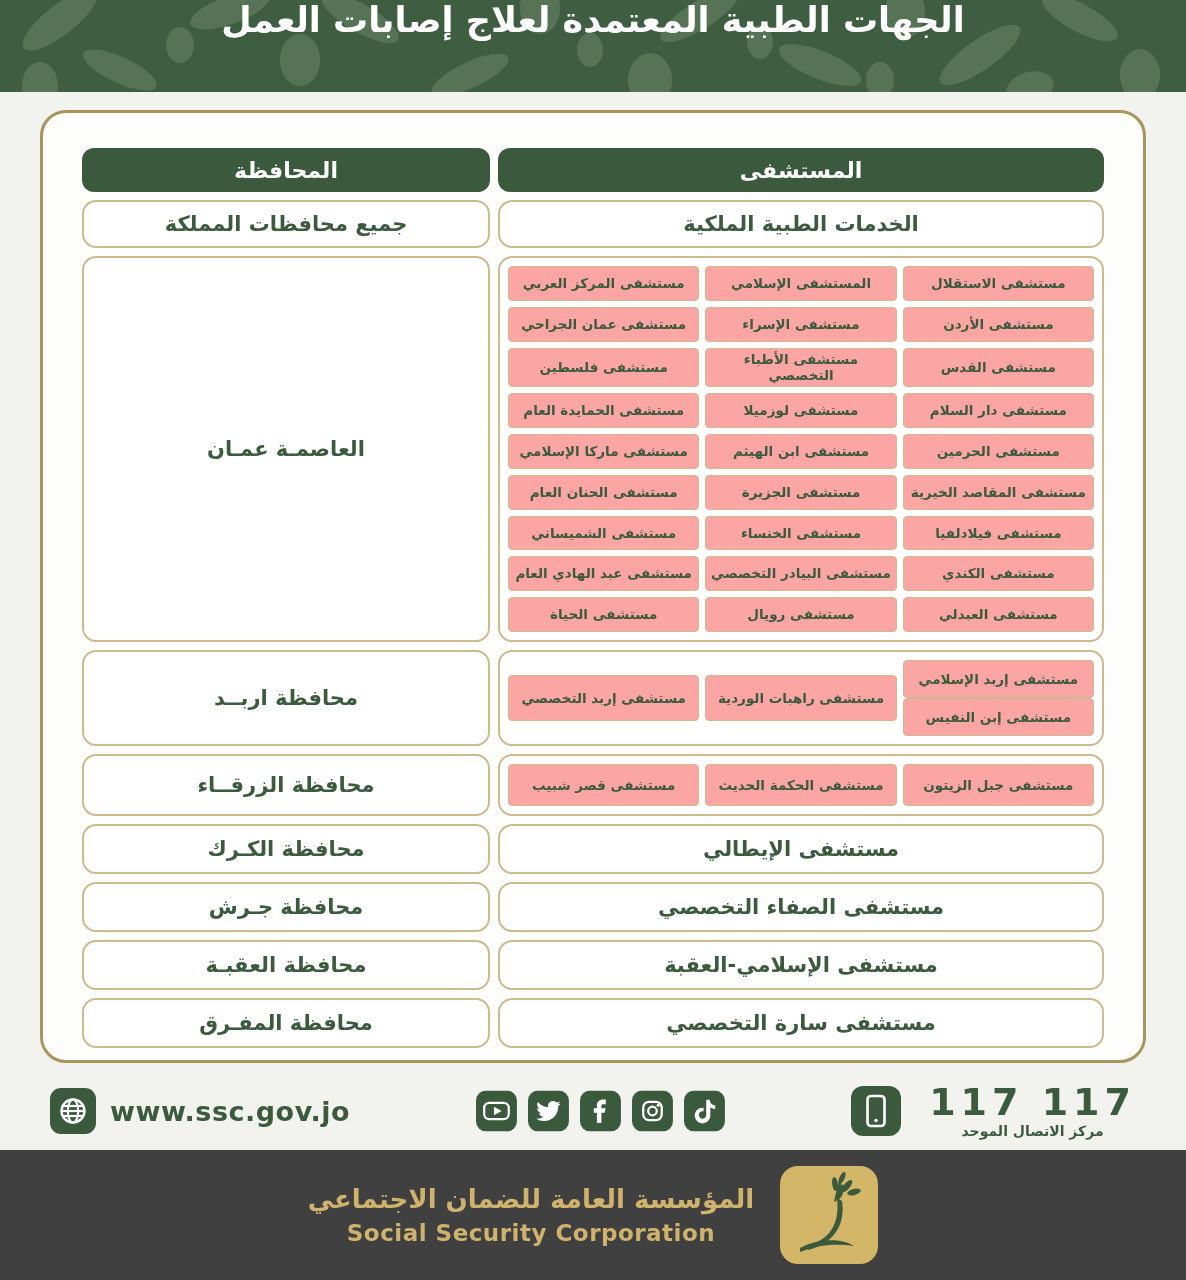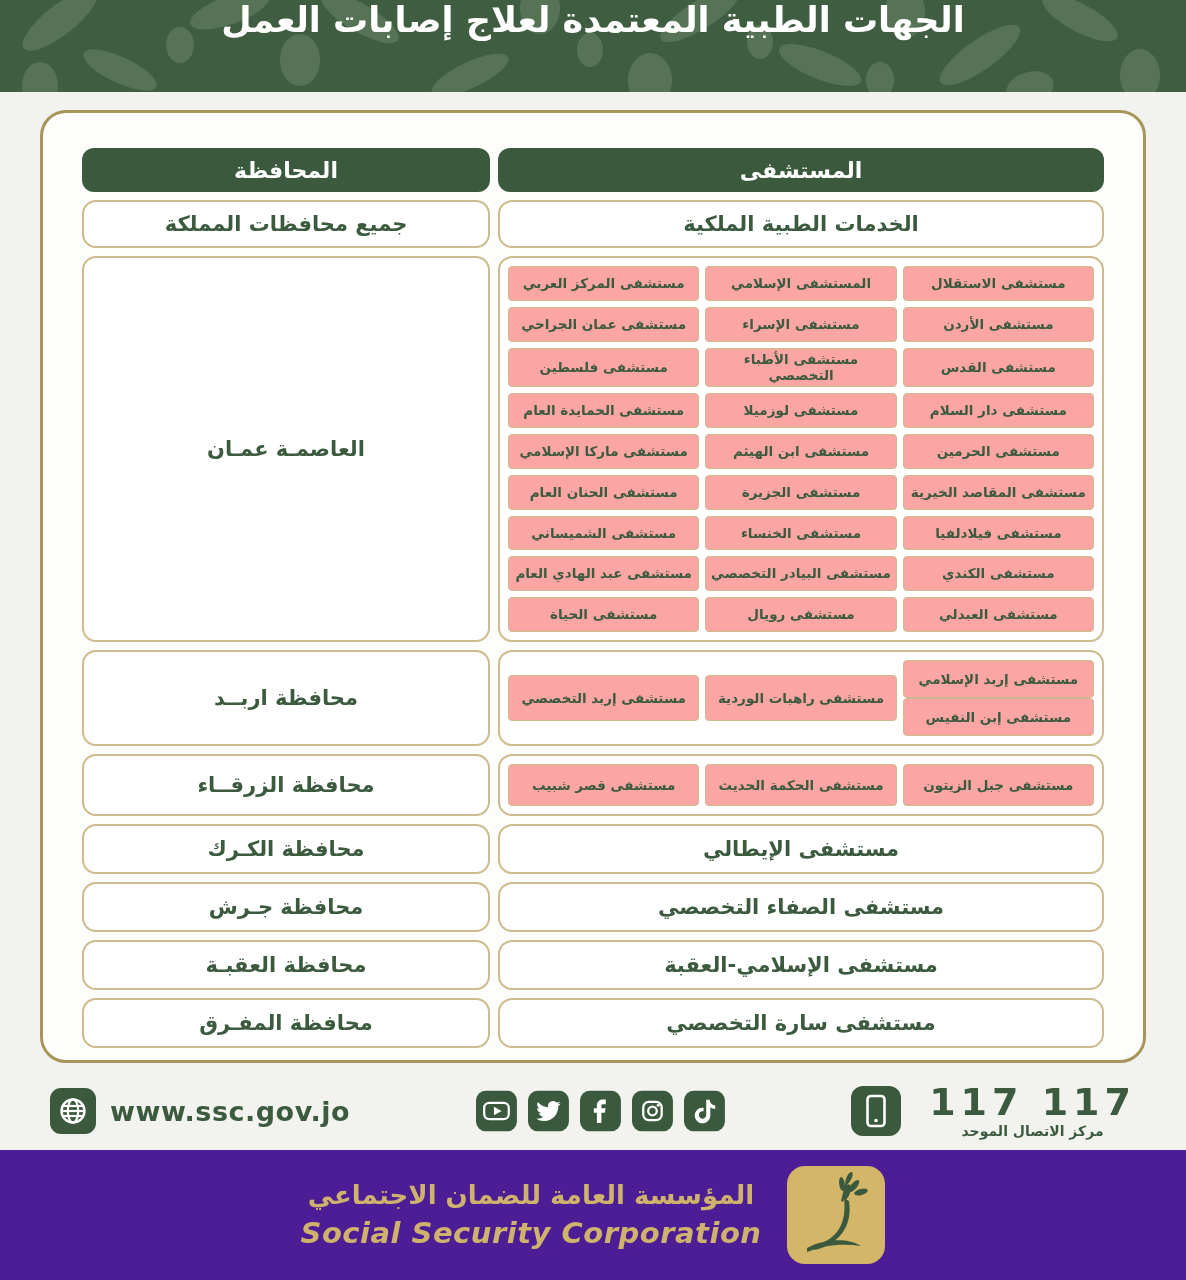--- a/index.html
+++ b/index.html
@@ -84,26 +84,26 @@
   .phone { margin-left: auto; display: flex; align-items: center; gap: 28px; }
   .phone-text { display: flex; flex-direction: column; align-items: center; }
   .phone-number {
     color: #3b5a3e; font-weight: 800; font-size: 38px; line-height: 1;
     letter-spacing: 5px; font-family: "DejaVu Sans", sans-serif;
   }
   .phone-label { color: #3b5a3e; font-size: 14px; font-weight: bold; margin-top: 2px; letter-spacing: 1px; }
   
   .brand {
     position: absolute; top: 1150px; left: 0; width: 1186px; height: 130px;
-    background: #4c1d95;
+    background: #404040;
     display: flex; align-items: center; justify-content: center; gap: 26px;
   }
   .brand-text { text-align: center; }
   .brand-ar { color: #cfb26c; font-size: 26px; font-weight: bold; direction: rtl; }
-  .brand-en { color: #cfb26c; font-size: 29px; font-weight: bold; margin-top: 6px; letter-spacing: 0.5px; font-style: italic; }
+  .brand-en { color: #cfb26c; font-size: 23px; font-weight: bold; margin-top: 6px; letter-spacing: 0.5px; }
 </style>
 </head>
 <body>
 
 <div class="banner">
   <svg class="leaves" width="1186" height="92" viewBox="0 0 1186 92">
     <g fill="#6e8a6c" opacity="0.5">
       <ellipse cx="60" cy="20" rx="46" ry="15" transform="rotate(-38 60 20)"></ellipse>
       <ellipse cx="120" cy="70" rx="40" ry="13" transform="rotate(25 120 70)"></ellipse>
       <ellipse cx="40" cy="86" rx="18" ry="24"></ellipse>

